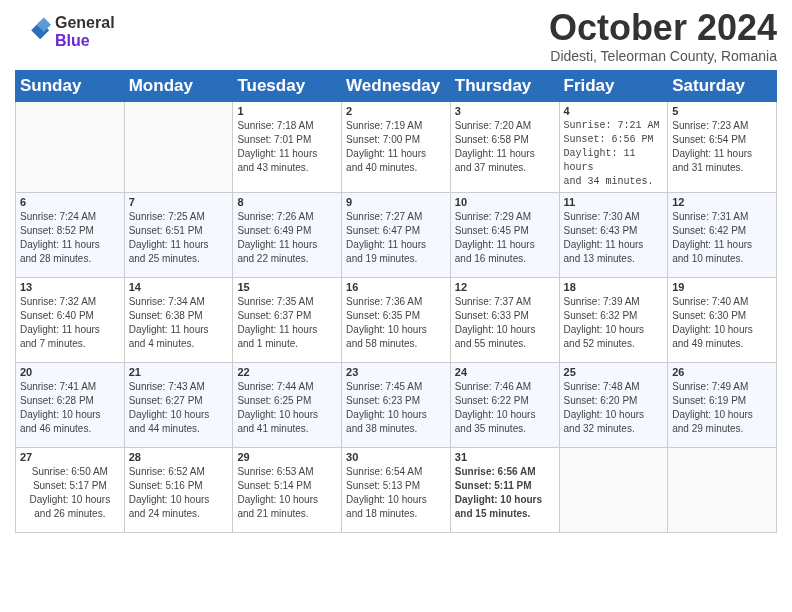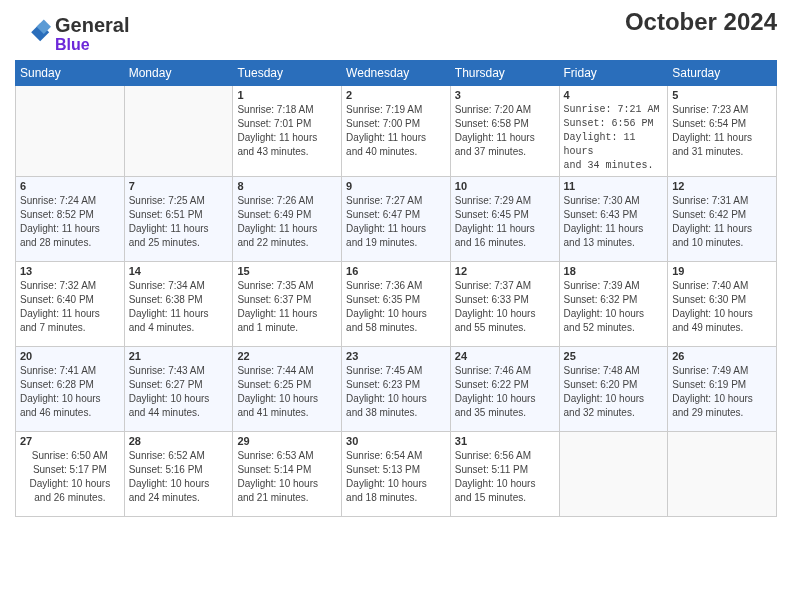--- a/index.html
+++ b/index.html
@@ -25,58 +25,58 @@
       display: flex;
       align-items: center;
       margin-top: 4px;
     }
     .logo-text {
       display: flex;
       flex-direction: column;
       line-height: 1.1;
     }
     .logo-general {
-      font-size: 20px;
+      font-size: 16px;
       font-weight: bold;
       color: #333;
     }
     .logo-blue {
       font-size: 16px;
       font-weight: bold;
       color: #6d28d9;
     }
     .logo-icon {
       width: 36px;
       height: 36px;
       margin-right: 4px;
     }
     .title-section {
       text-align: right;
     }
     .month-title {
-      font-size: 24px;
+      font-size: 36px;
       font-weight: bold;
       color: #333;
       line-height: 1;
     }
     .subtitle {
       font-size: 14px;
       color: #555;
       margin-top: 2px;
     }
     table {
       width: 100%;
       border-collapse: collapse;
       table-layout: fixed;
     }
     th {
       background-color: #2a6ebb;
       color: #fff;
-      font-size: 12px;
-      font-weight: normal;
+      font-size: 17px;
+      font-weight: bold;
       padding: 5px 4px;
       text-align: left;
       border: 1px solid #2a6ebb;
     }
     td {
       border: 1px solid #ccc;
       vertical-align: top;
       padding: 3px 4px;
       font-size: 9px;
       color: #333;
@@ -116,20 +116,21 @@
         <polygon points="28,8 38,18 28,28 18,18" fill="#2a6ebb"></polygon>
         <polygon points="32,4 40,12 32,20 24,12" fill="#5b9bd5"></polygon>
       </svg>
       <div class="logo-text">
         <span class="logo-general">General</span>
         <span class="logo-blue">Blue</span>
       </div>
     </div>
     <div class="title-section">
       <div class="month-title">October 2024</div>
+      <div class="subtitle">Didesti, Teleorman County, Romania</div>
     </div>
   </div>
 
   <table>
     <thead>
       <tr>
         <th>Sunday</th>
         <th>Monday</th>
         <th>Tuesday</th>
         <th>Wednesday</th>
@@ -355,21 +356,21 @@
           </td>
           <td>
             <span class="day-number">30</span>
             <div class="day-info" style="white-space: pre-line;">Sunrise: 6:54 AM
 Sunset: 5:13 PM
 Daylight: 10 hours
 and 18 minutes.</div>
           </td>
           <td>
             <span class="day-number">31</span>
-            <div class="day-info" style="white-space: pre-line;">Sunrise: 6:56 AM
+            <div class="day-info" style="white-space: pre-line; font-weight: bold;">Sunrise: 6:56 AM
 Sunset: 5:11 PM
 Daylight: 10 hours
 and 15 minutes.</div>
           </td>
           <td class="empty"></td>
           <td class="empty"></td>
         </tr>
       </tbody>
   </table>
 </div>

